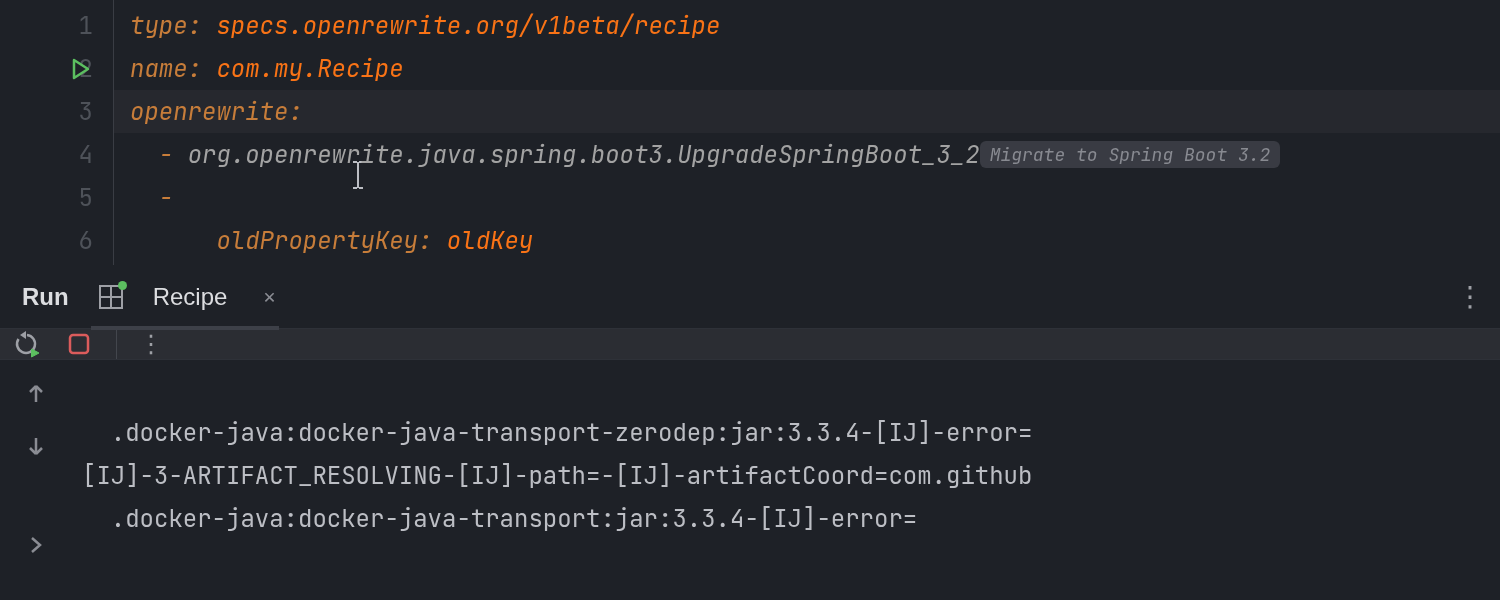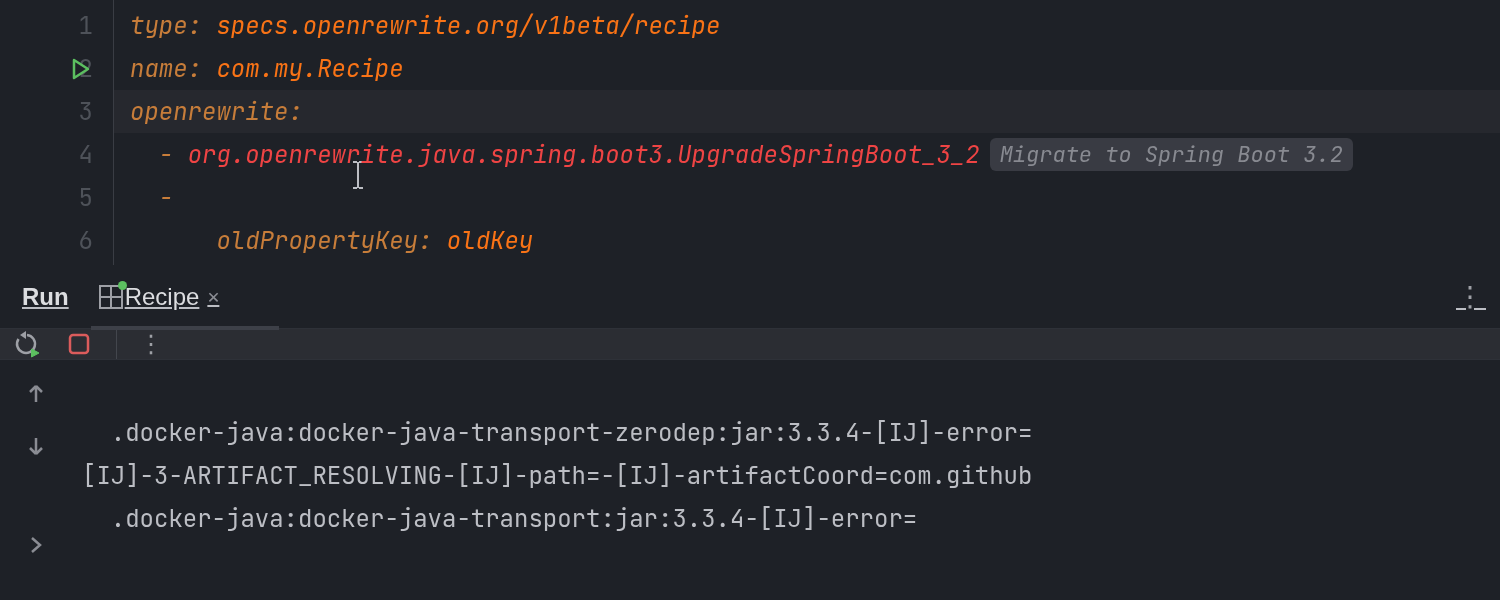--- a/index.html
+++ b/index.html
@@ -59,28 +59,27 @@
     padding-left: 16px;
     white-space: pre;
     position: relative;
   }
   .code-line.current {
     background: #26282e;
   }
   .k-key { color: #c77d3a; }
   .k-val { color: #f97316; }
   .k-dash { color: #c77d3a; }
-  .k-listitem { color: #ef4444; }
+  .k-listitem { color: #a3a3a3; }
   .hint {
     background: #393b43;
     color: #888a91;
     padding: 2px 10px;
     border-radius: 6px;
-    margin-left: 10px;
-    font-size: 22px;
+    font-size: 18px;
   }
   .cursor {
     position: absolute;
     width: 2px;
     height: 28px;
   }
   .cursor svg { display: block; }
 
   .run-panel {
     height: 335px;
@@ -88,37 +87,36 @@
     flex-direction: column;
     background: #1e2127;
   }
   .run-header {
     height: 64px;
     display: flex;
     align-items: center;
     border-bottom: 1px solid #2e3138;
     padding-left: 22px;
     justify-content: space-between;
-    text-decoration: underline;
   }
   .run-header-left {
     display: flex;
     align-items: center;
     gap: 28px;
   }
   .run-label {
     font-size: 24px;
     font-weight: 600;
     color: #dcdde0;
     font-family: -apple-system, "Segoe UI", sans-serif;
   }
   .run-tab {
     display: flex;
     align-items: center;
-    gap: 0;
+    gap: 28px;
     height: 64px;
     position: relative;
   }
   .run-tab-label {
     font-size: 24px;
     color: #dcdde0;
     font-family: -apple-system, "Segoe UI", sans-serif;
   }
   .tab-underline {
     position: absolute;

